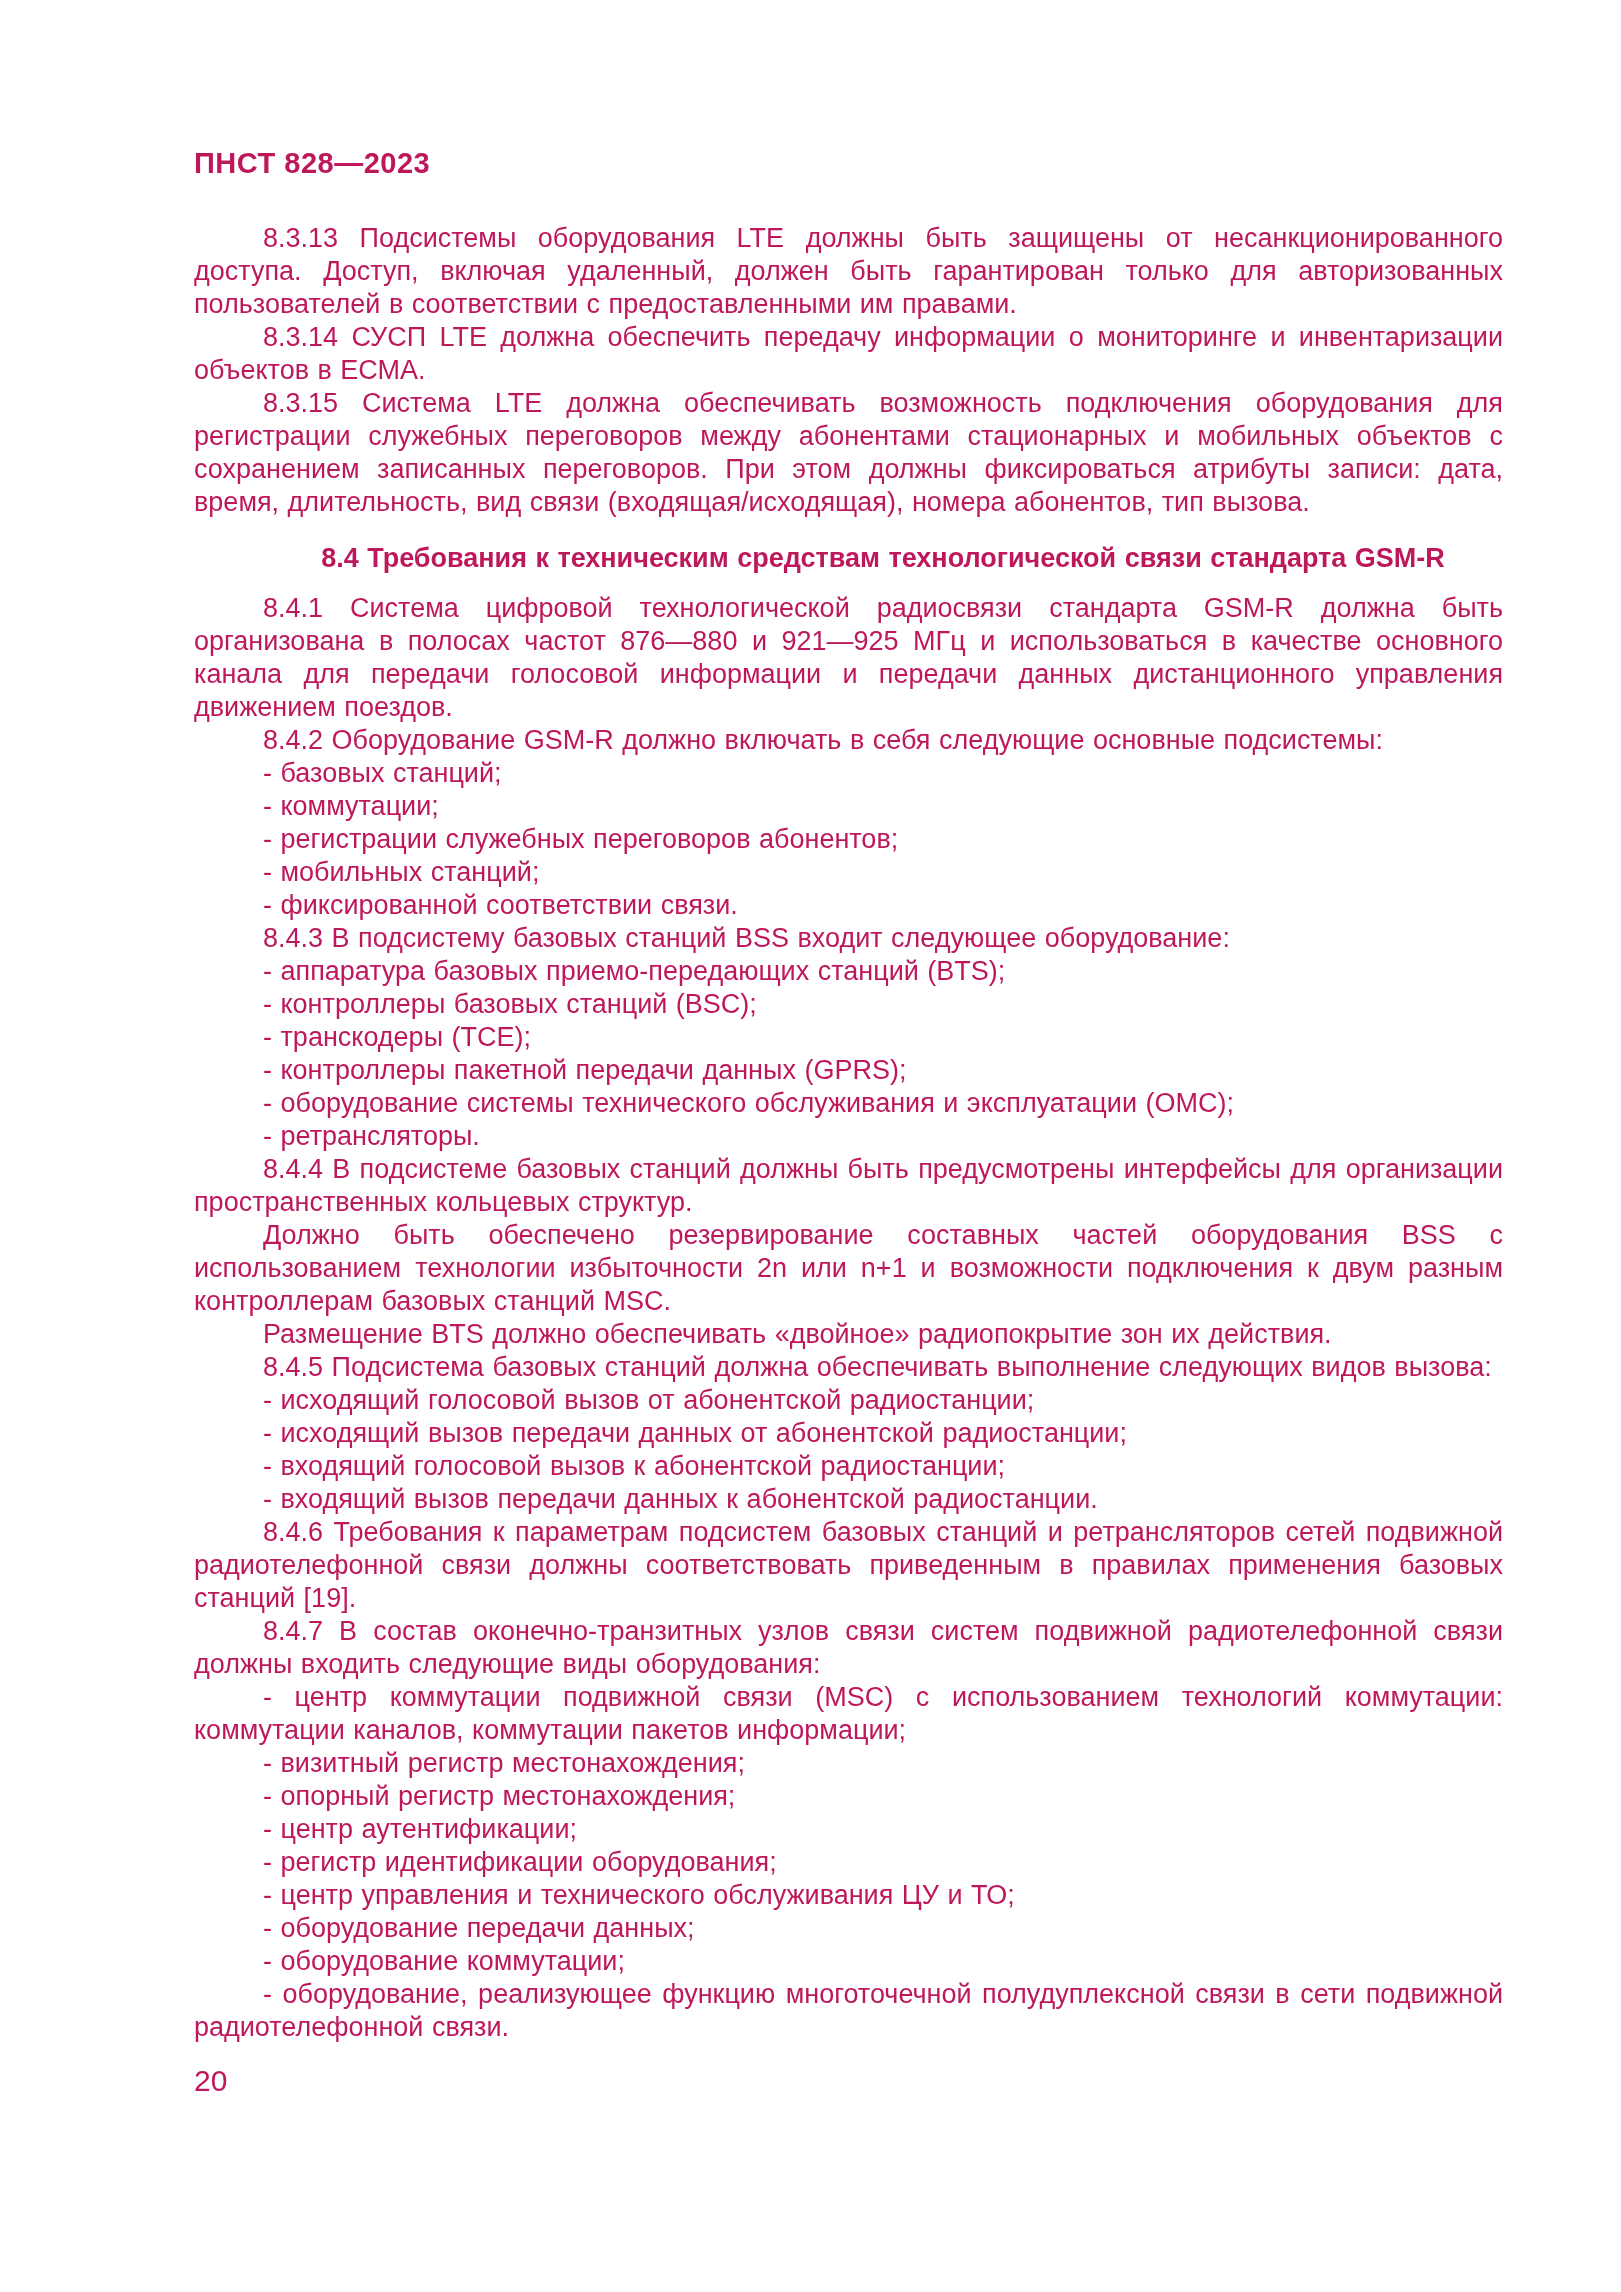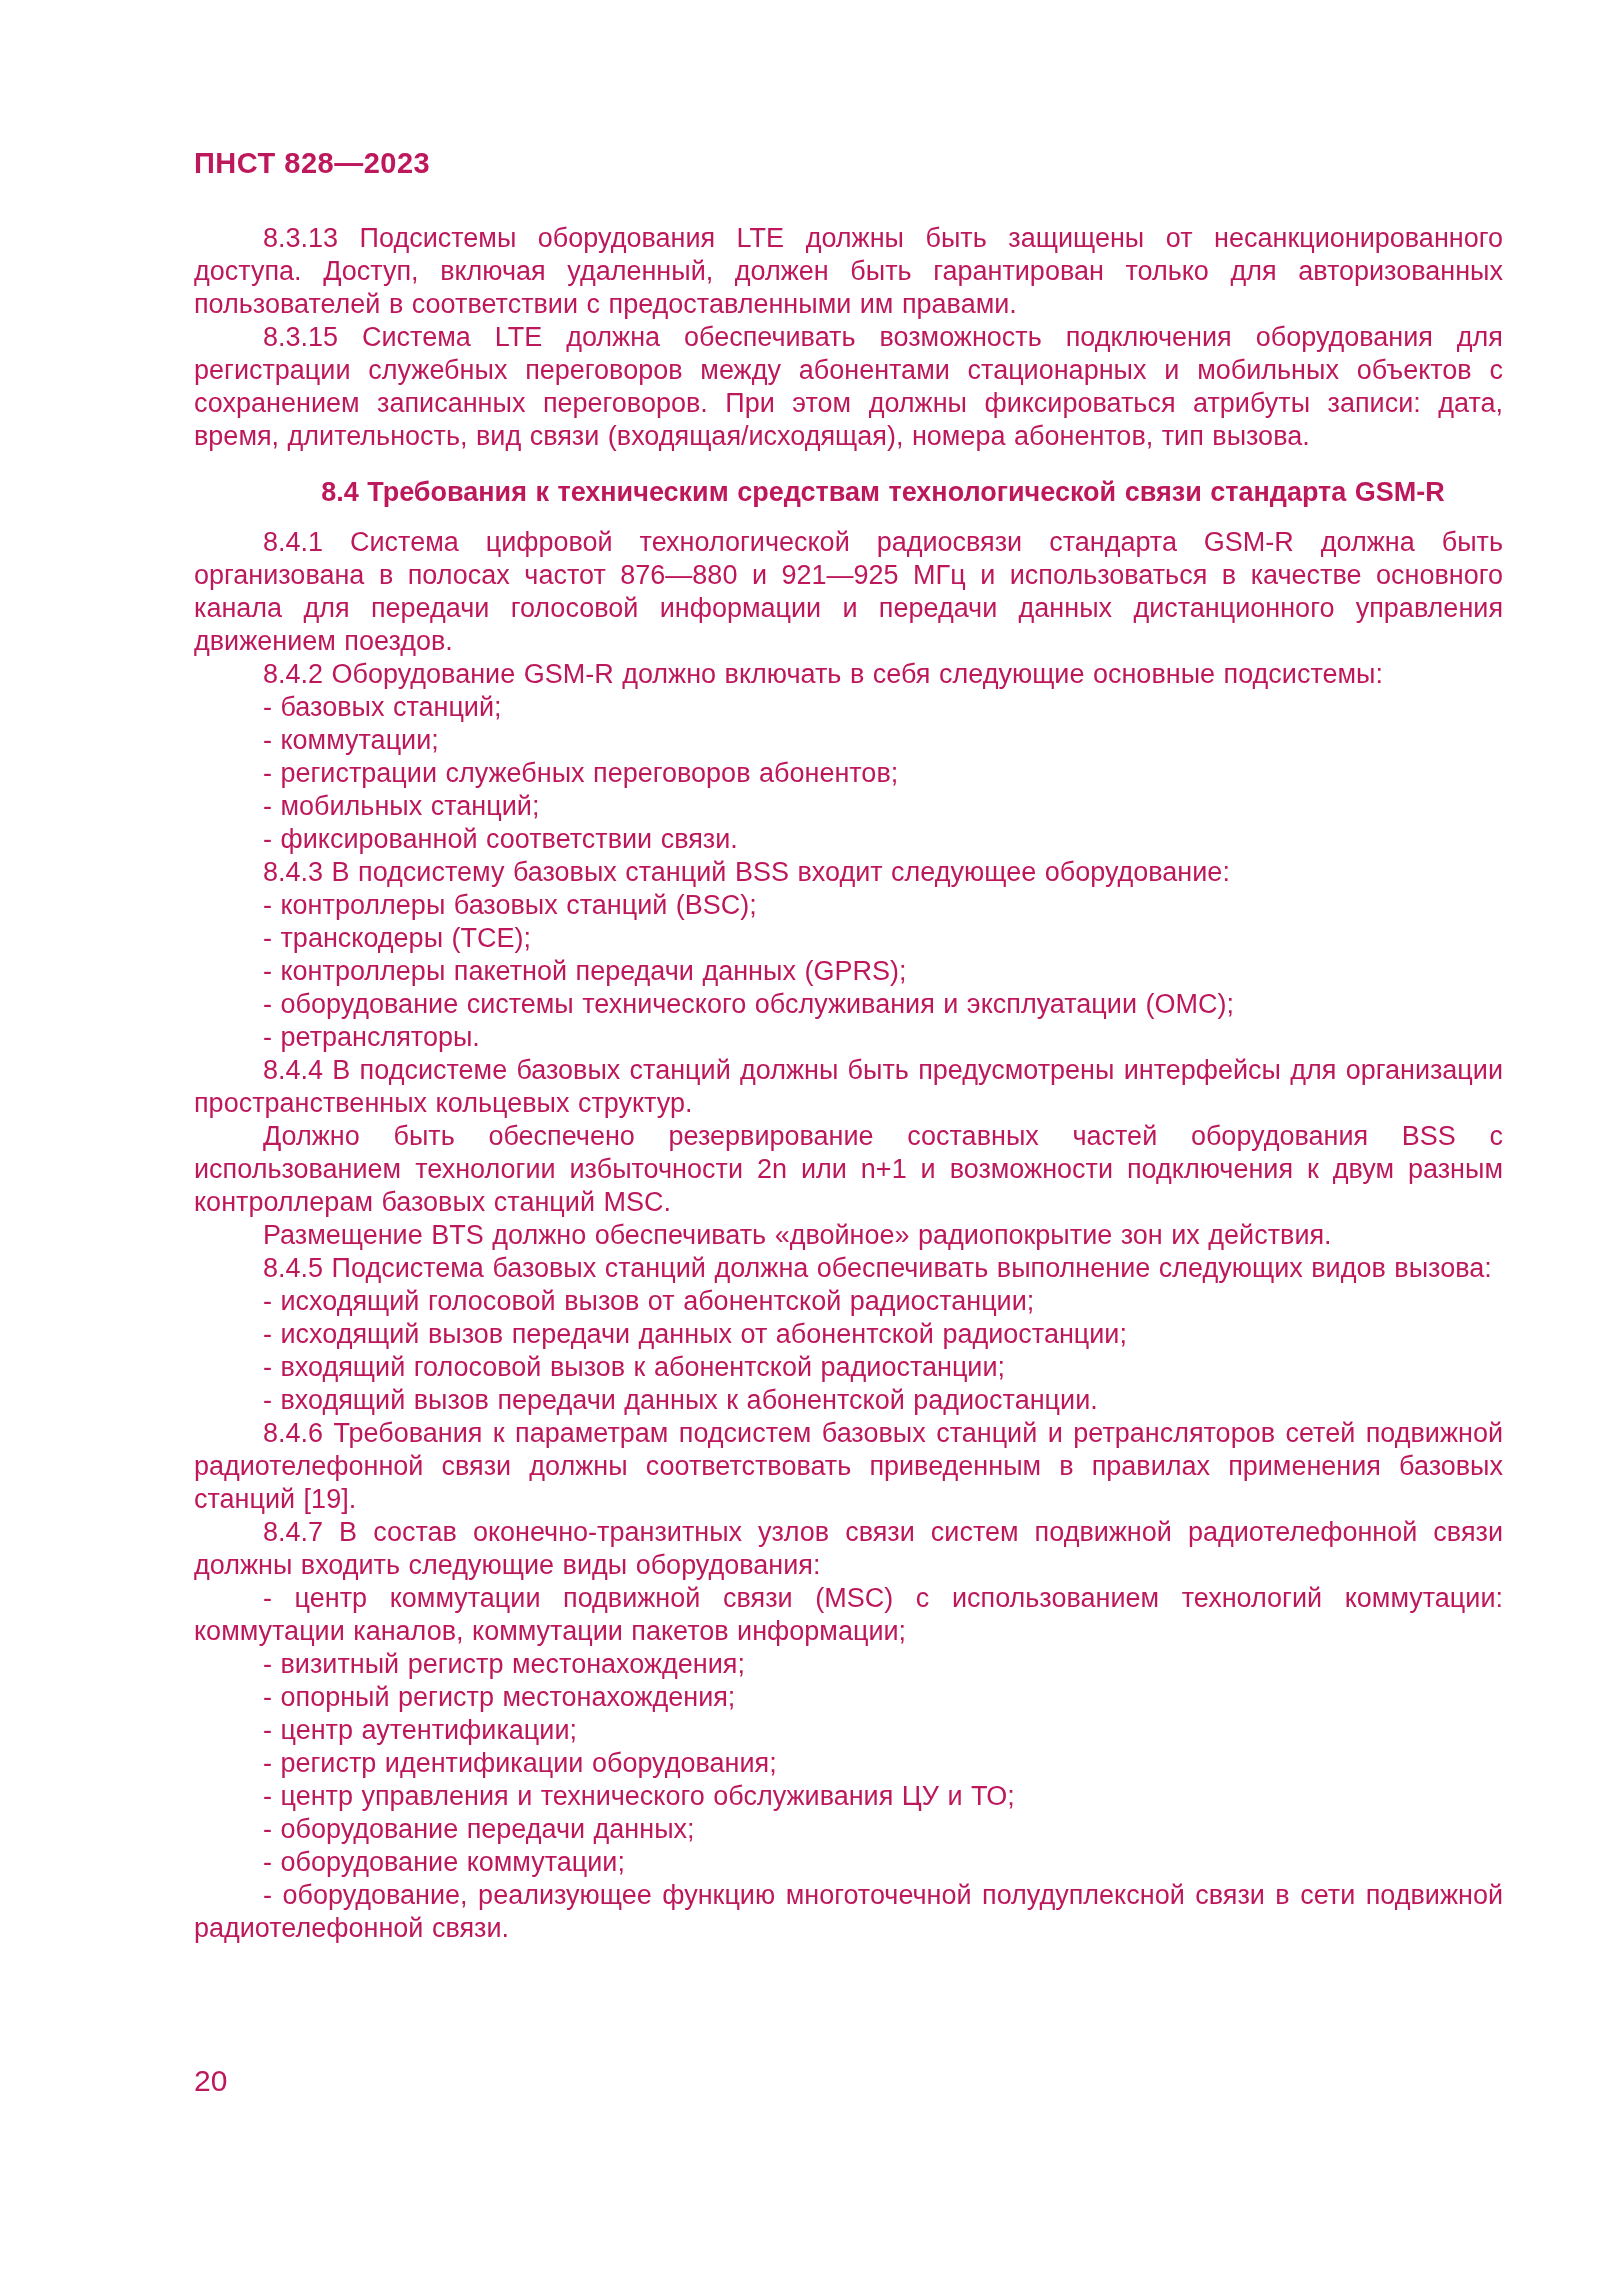--- a/index.html
+++ b/index.html
@@ -49,30 +49,32 @@
   }
 </style>
 </head>
 <body>
 
 <div class="page">
   <div class="running-header">ПНСТ 828—2023</div>
 
   <main class="body-text">
       <p class="block paragraph">8.3.13 Подсистемы оборудования LTE должны быть защищены от несанкционированного доступа. Доступ, включая удаленный, должен быть гарантирован только для авторизованных пользователей в соответствии с предоставленными им правами.</p>
+      <p class="block paragraph">8.3.14 СУСП LTE должна обеспечить передачу информации о мониторинге и инвентаризации объектов в ЕСМА.</p>
       <p class="block paragraph">8.3.15 Система LTE должна обеспечивать возможность подключения оборудования для регистрации служебных переговоров между абонентами стационарных и мобильных объектов с сохранением записанных переговоров. При этом должны фиксироваться атрибуты записи: дата, время, длительность, вид связи (входящая/исходящая), номера абонентов, тип вызова.</p>
       <p class="block heading">8.4 Требования к техническим средствам технологической связи стандарта GSM-R</p>
       <p class="block paragraph">8.4.1 Система цифровой технологической радиосвязи стандарта GSM-R должна быть организована в полосах частот 876—880 и 921—925 МГц и использоваться в качестве основного канала для передачи голосовой информации и передачи данных дистанционного управления движением поездов.</p>
       <p class="block paragraph">8.4.2 Оборудование GSM-R должно включать в себя следующие основные подсистемы:</p>
       <p class="block list-item">- базовых станций;</p>
       <p class="block list-item">- коммутации;</p>
       <p class="block list-item">- регистрации служебных переговоров абонентов;</p>
       <p class="block list-item">- мобильных станций;</p>
       <p class="block list-item">- фиксированной соответствии связи.</p>
       <p class="block paragraph">8.4.3 В подсистему базовых станций BSS входит следующее оборудование:</p>
+      <p class="block list-item">- аппаратура базовых приемо-передающих станций (BTS);</p>
       <p class="block list-item">- контроллеры базовых станций (BSC);</p>
       <p class="block list-item">- транскодеры (TCE);</p>
       <p class="block list-item">- контроллеры пакетной передачи данных (GPRS);</p>
       <p class="block list-item">- оборудование системы технического обслуживания и эксплуатации (OMC);</p>
       <p class="block list-item">- ретрансляторы.</p>
       <p class="block paragraph">8.4.4 В подсистеме базовых станций должны быть предусмотрены интерфейсы для организации пространственных кольцевых структур.</p>
       <p class="block paragraph">Должно быть обеспечено резервирование составных частей оборудования BSS с использованием технологии избыточности 2n или n+1 и возможности подключения к двум разным контроллерам базовых станций MSC.</p>
       <p class="block paragraph">Размещение BTS должно обеспечивать «двойное» радиопокрытие зон их действия.</p>
       <p class="block paragraph">8.4.5 Подсистема базовых станций должна обеспечивать выполнение следующих видов вызова:</p>
       <p class="block list-item">- исходящий голосовой вызов от абонентской радиостанции;</p>

